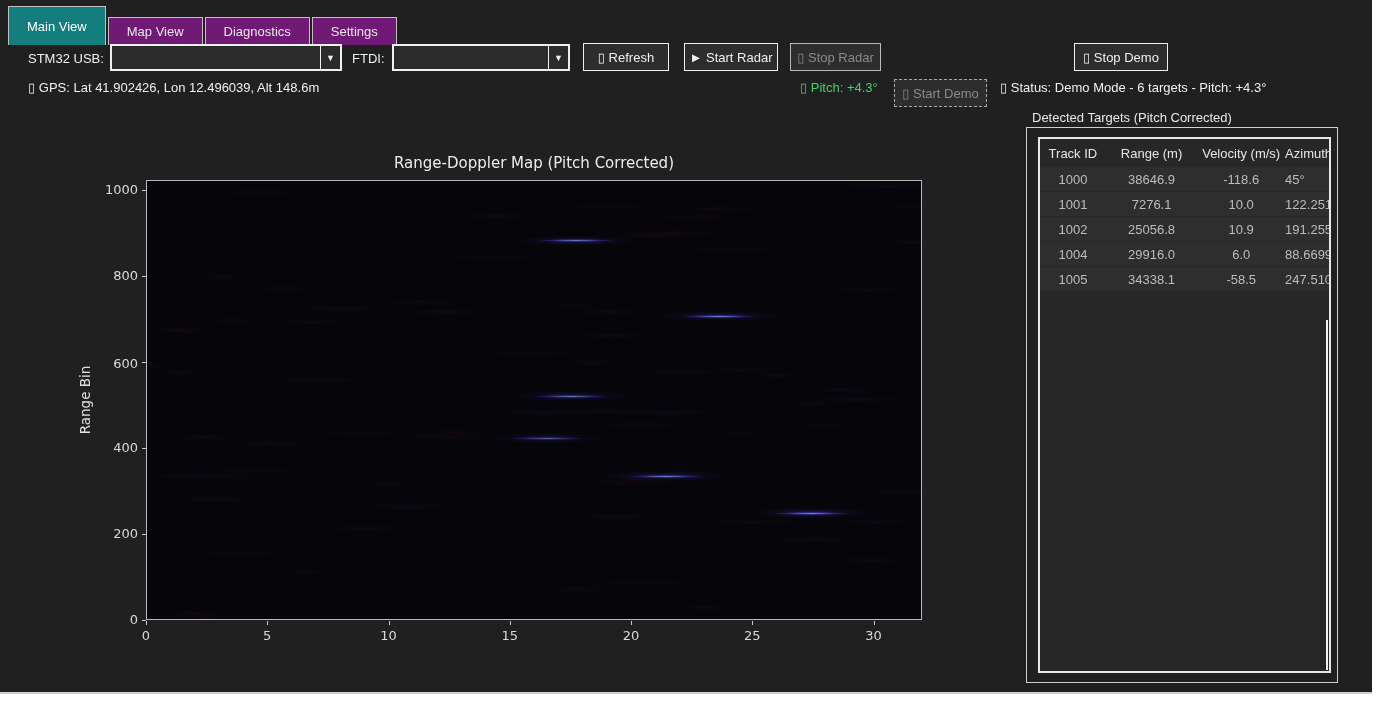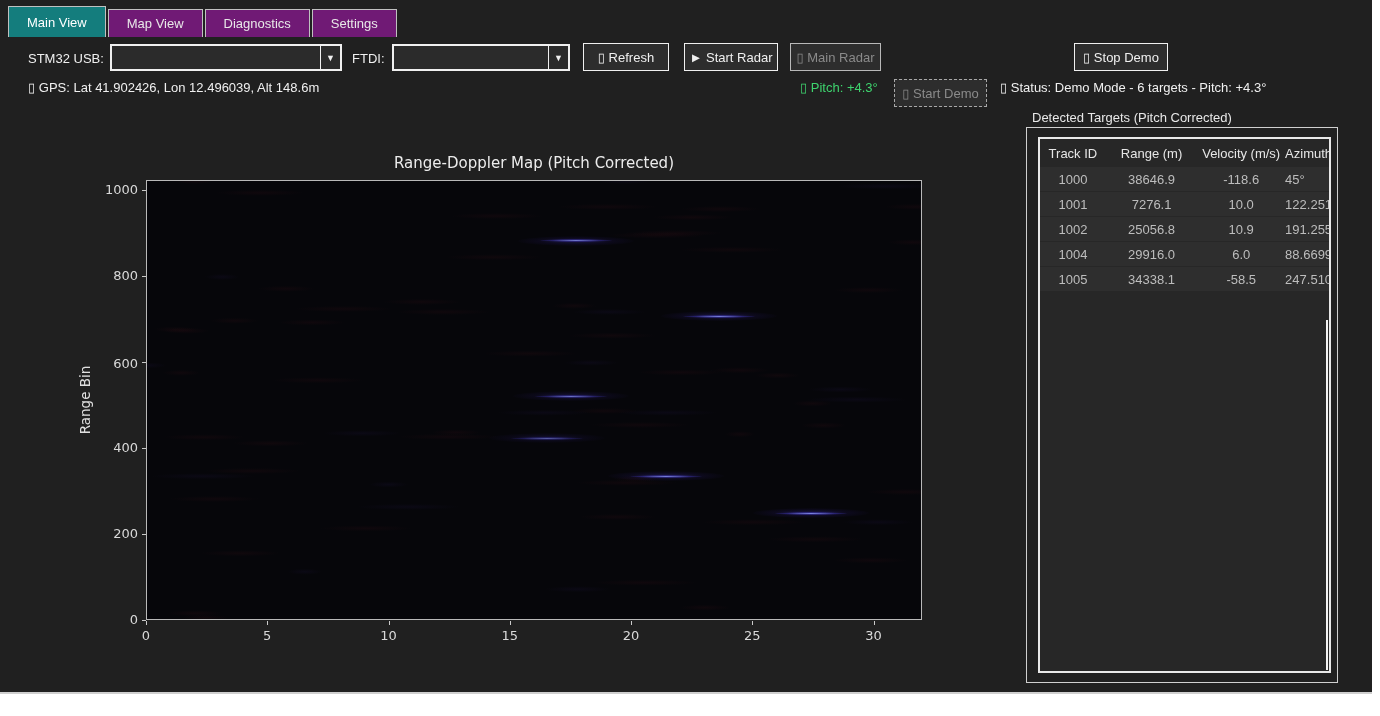--- a/index.html
+++ b/index.html
@@ -6,21 +6,21 @@
   html,body { width:1380px; height:716px; background:#ffffff; overflow:hidden;
               font-family:"Liberation Sans", sans-serif; }
   .window { position:absolute; left:0; top:0; width:1372px; height:694px;
             background:#202020; border-bottom:2px solid #cfcfcf; }
 
   
   .tabbar { position:absolute; left:8px; top:6px; display:flex; align-items:flex-end; }
   .tab { height:28px; padding:0 18px; display:flex; align-items:center;
          background:#701a75; border:1px solid #c0c0c0; border-bottom:none;
          color:#e8e8e8; font-size:13px; margin-right:2px; cursor:default; }
-  .tab.active { background:#147d7d; color:#ffffff; height:31px; }
+  .tab.active { background:#147d7d; color:#ffffff; height:39px; }
 
   
   .lbl { position:absolute; color:#f0f0f0; font-size:13px; top:51px; }
   .combo { position:absolute; top:44px; height:27px; background:#2b2b2b;
            border:2px solid #f0f0f0; display:flex; }
   .combo .val { flex:1; }
   .combo .arrow { width:20px; border-left:1px solid #f0f0f0; display:flex;
                   align-items:center; justify-content:center; color:#f0f0f0;
                   font-size:9px; }
   .btn { position:absolute; top:43px; height:28px; background:#2d2d2d;
@@ -89,21 +89,21 @@
     <div class="arrow">▼</div>
   </div>
   <span class="lbl" style="left:352px">FTDI:</span>
   <div class="combo" style="left:392px; width:178px">
     <div class="val"></div>
     <div class="arrow">▼</div>
   </div>
   <div id="btns">
       <div class="btn" style="left: 583px; width: 86px;">▯ Refresh</div>
       <div class="btn" style="left: 684px; width: 94px;">► Start Radar</div>
-      <div class="btn disabled" style="left: 790px; width: 91px;">▯ Main Radar</div>
+      <div class="btn disabled" style="left: 790px; width: 91px;">▯ Stop Radar</div>
       <div class="btn disabled dashed" style="left: 894px; width: 93px; margin-top: 36px;">▯ Start Demo</div>
       <div class="btn" style="left: 1074px; width: 94px;">▯ Stop Demo</div>
     </div>
 
   <div class="statusline">
     <span style="left:28px">▯ GPS: Lat 41.902426, Lon 12.496039, Alt 148.6m</span>
     <span style="left: 800px; color: rgb(62, 212, 110);" id="pitch-text">▯ Pitch: +4.3°</span>
     <span style="left:1000px">▯ Status: Demo Mode - 6 targets - Pitch: +4.3°</span>
   </div>
 

